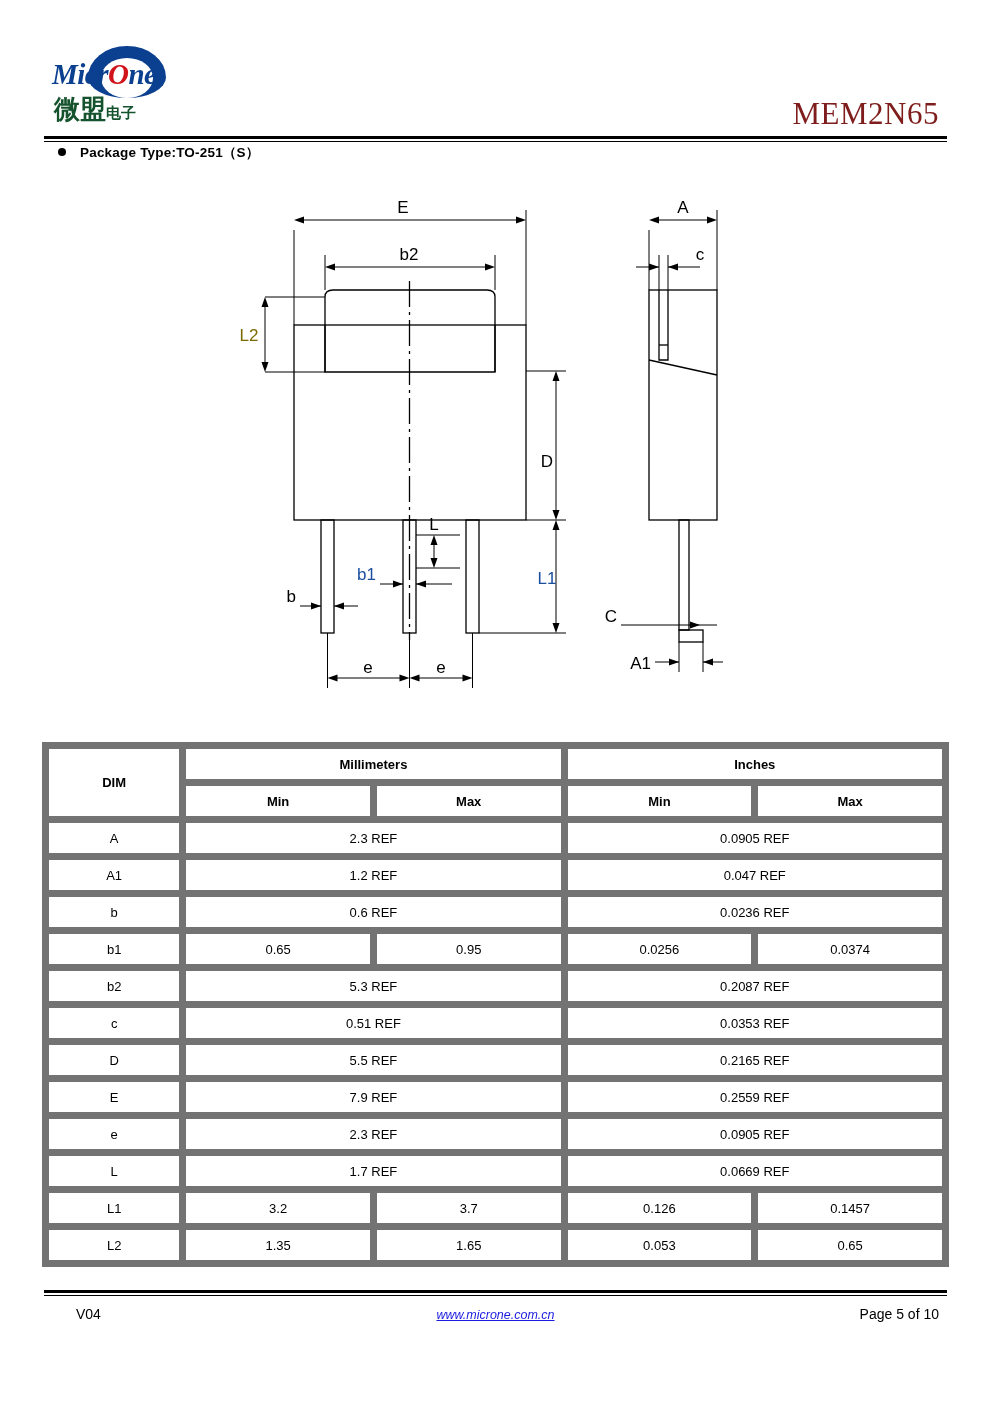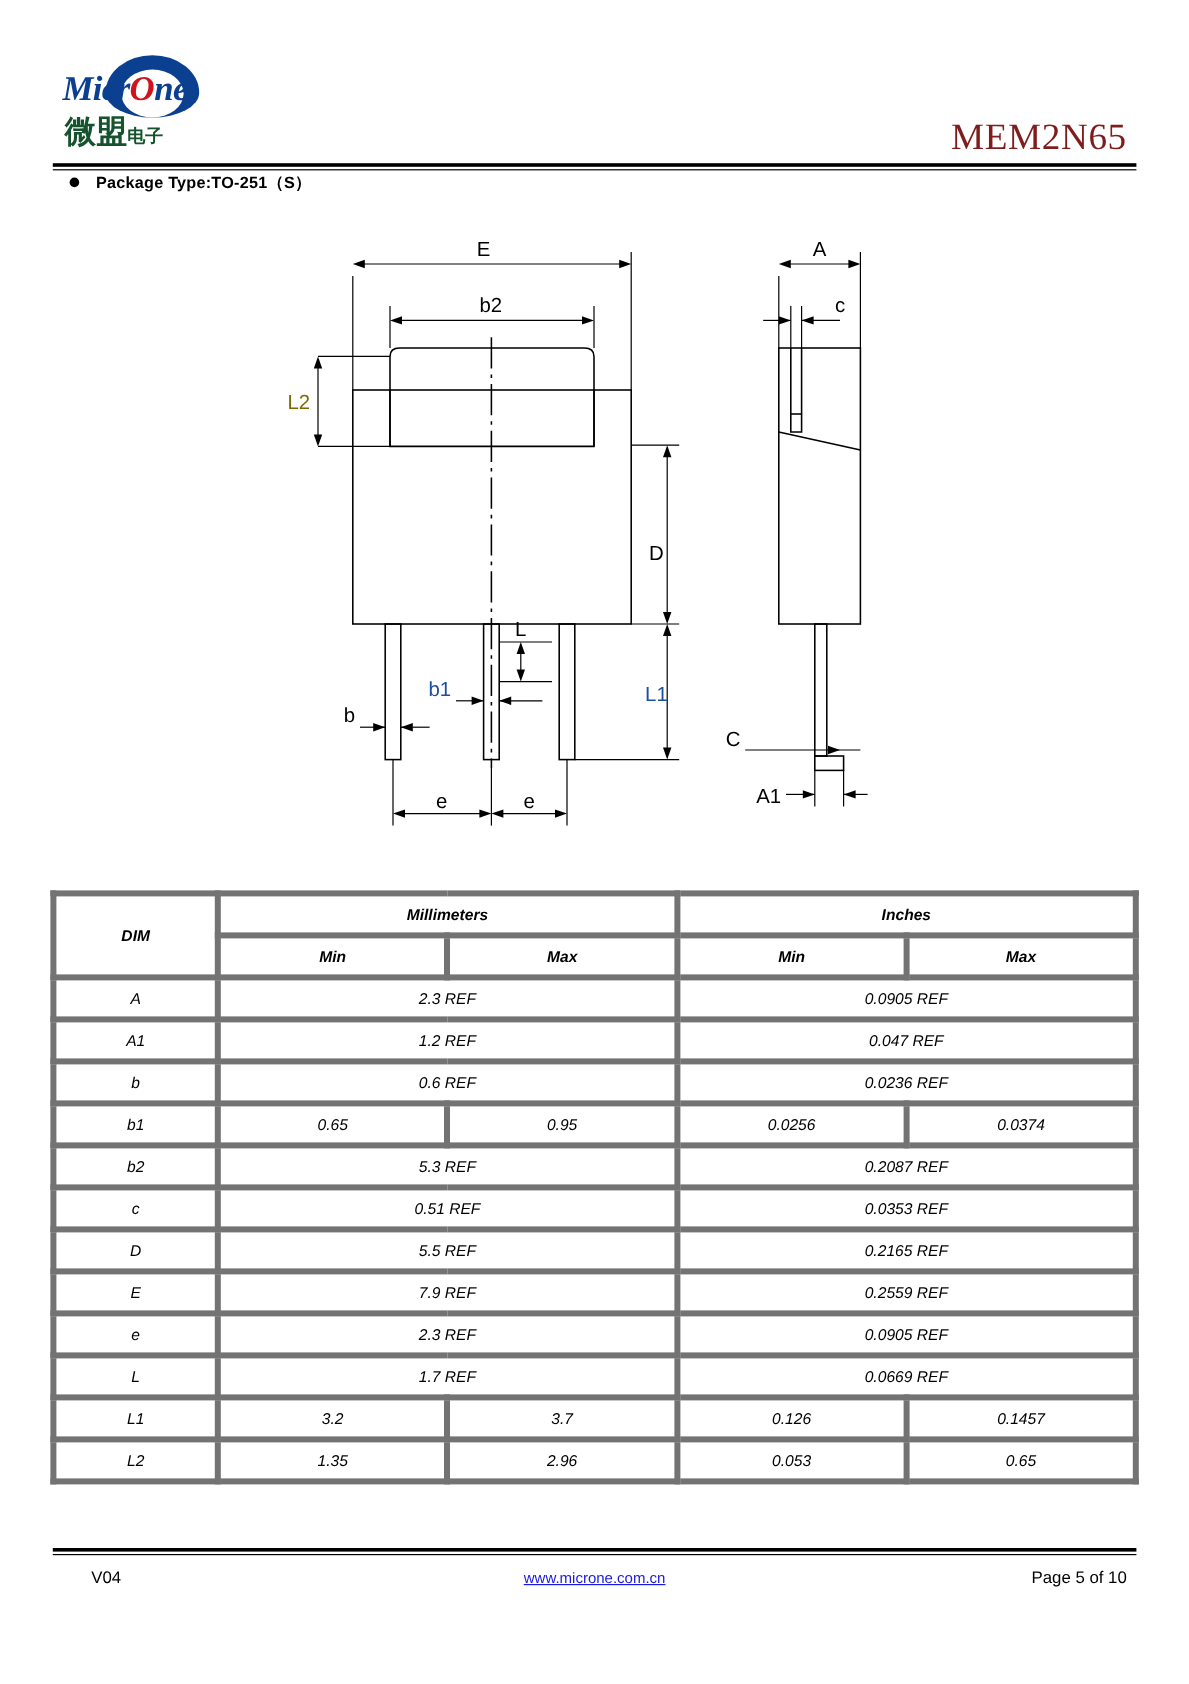--- a/index.html
+++ b/index.html
@@ -139,26 +139,25 @@
   
   .dim-table {
     position: absolute;
     left: 42px;
     top: 742px;
     width: 907px;
     border-collapse: collapse;
     font-size: 13px;
   }
   .dim-table td, .dim-table th {
-    border: 5px solid #737373;
+    border: 7px solid #737373;
     text-align: center;
     font-weight: normal;
     padding: 0;
     height: 30px;
-    font-style: italic;
   }
   .dim-table th {
     font-weight: bold;
   }
   .dim-table .dim-col {
     width: 132px;
   }
   .dim-table .val-col {
     width: 186px;
   }
@@ -192,20 +191,21 @@
   }
   .footer .url {
     position: absolute;
     left: 0;
     width: 903px;
     text-align: center;
     top: 6px;
     font-size: 12.5px;
     color: #1a1ae0;
     text-decoration: underline;
+    font-style: italic;
   }
   .footer .page-num {
     position: absolute;
     right: 8px;
     top: 4px;
   }
 </style>
 </head>
 <body>
 
@@ -427,21 +427,21 @@
         <tr>
           <td>L1</td>
           <td>3.2</td>
           <td>3.7</td>
           <td>0.126</td>
           <td>0.1457</td>
         </tr>
         <tr>
           <td>L2</td>
           <td>1.35</td>
-          <td>2.96</td>
+          <td>1.65</td>
           <td>0.053</td>
           <td>0.65</td>
         </tr>
       </tbody>
   </table>
 
   <div class="footer-rule"></div>
   <div class="footer">
     <span class="ver">V04</span>
     <a class="url" href="#">www.microne.com.cn</a>

